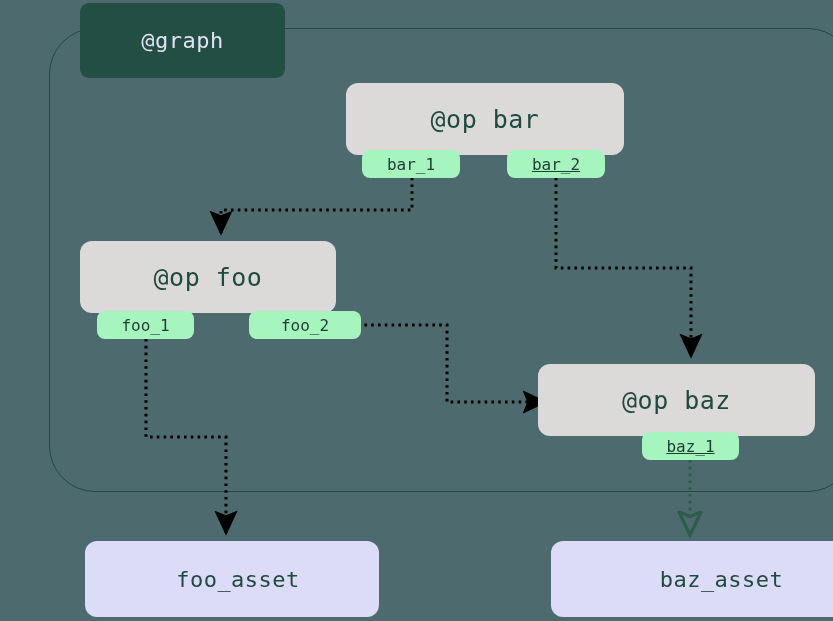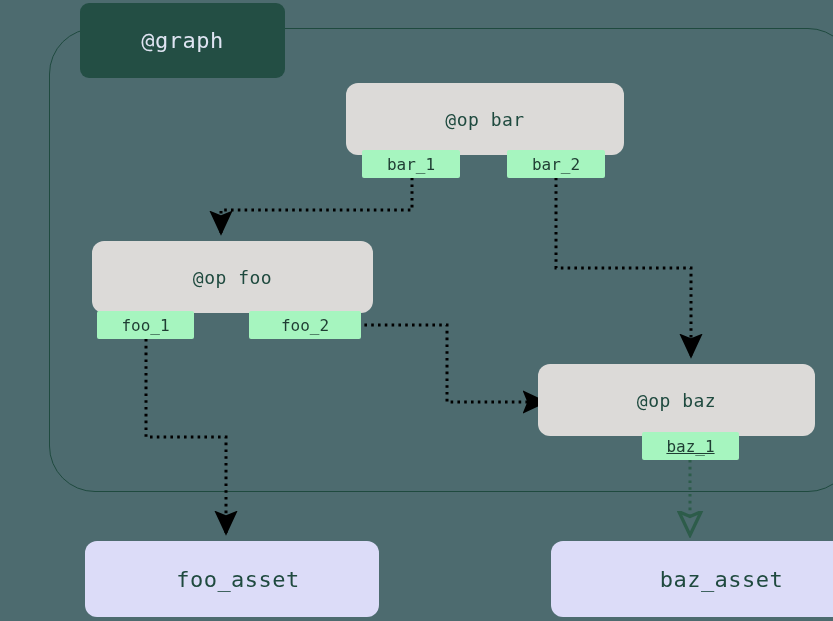--- a/index.html
+++ b/index.html
@@ -63,29 +63,29 @@
   .op-title {
     position: absolute;
     left: 0;
     right: 0;
     top: 0;
     bottom: 0;
     display: flex;
     align-items: center;
     justify-content: center;
     color: #1f4a3f;
-    font-size: 18px;
+    font-size: 25px;
     letter-spacing: 0.5px;
   }
   
   .port {
     position: absolute;
     height: 28px;
     background: #a6f5bf;
-    border-radius: 2px;
+    border-radius: 8px;
     display: flex;
     align-items: center;
     justify-content: center;
     color: #1f3d33;
     font-size: 16px;
     z-index: 5;
   }
   
   .asset-node {
     position: absolute;
@@ -128,22 +128,22 @@
 
   <div class="graph-label">
     <span>@graph</span>
   </div>
 
   <div id="nodes-group">
       <div class="op-node" style="left: 302px; top: 83px; width: 278px; height: 72px;">
         <div class="op-title">@op bar</div>
       </div>
       <div class="port" style="left: 318px; top: 150px; width: 98px;">bar_1</div>
-      <div class="port" style="left: 463px; top: 150px; width: 98px;">bar_2</div>
-      <div class="op-node" style="left: 48px; top: 241px; width: 281px; height: 72px;">
+      <div class="port" style="left: 463px; top: 150px; width: 98px; text-decoration: underline;">bar_2</div>
+      <div class="op-node" style="left: 36px; top: 241px; width: 256px; height: 72px;">
         <div class="op-title">@op foo</div>
       </div>
       <div class="port" style="left: 53px; top: 311px; width: 97px;">foo_1</div>
       <div class="port" style="left: 205px; top: 311px; width: 112px;">foo_2</div>
       <div class="op-node" style="left: 494px; top: 364px; width: 277px; height: 72px;">
         <div class="op-title">@op baz</div>
       </div>
       <div class="port" style="left: 598px; top: 432px; width: 97px; text-decoration: underline;">baz_1</div>
       <div class="asset-node" style="left: 41px; top: 541px; width: 282px; height: 76px;">foo_asset</div>
       <div class="asset-node" style="left: 507px; top: 541px; width: 317px; height: 76px;">baz_asset</div>

